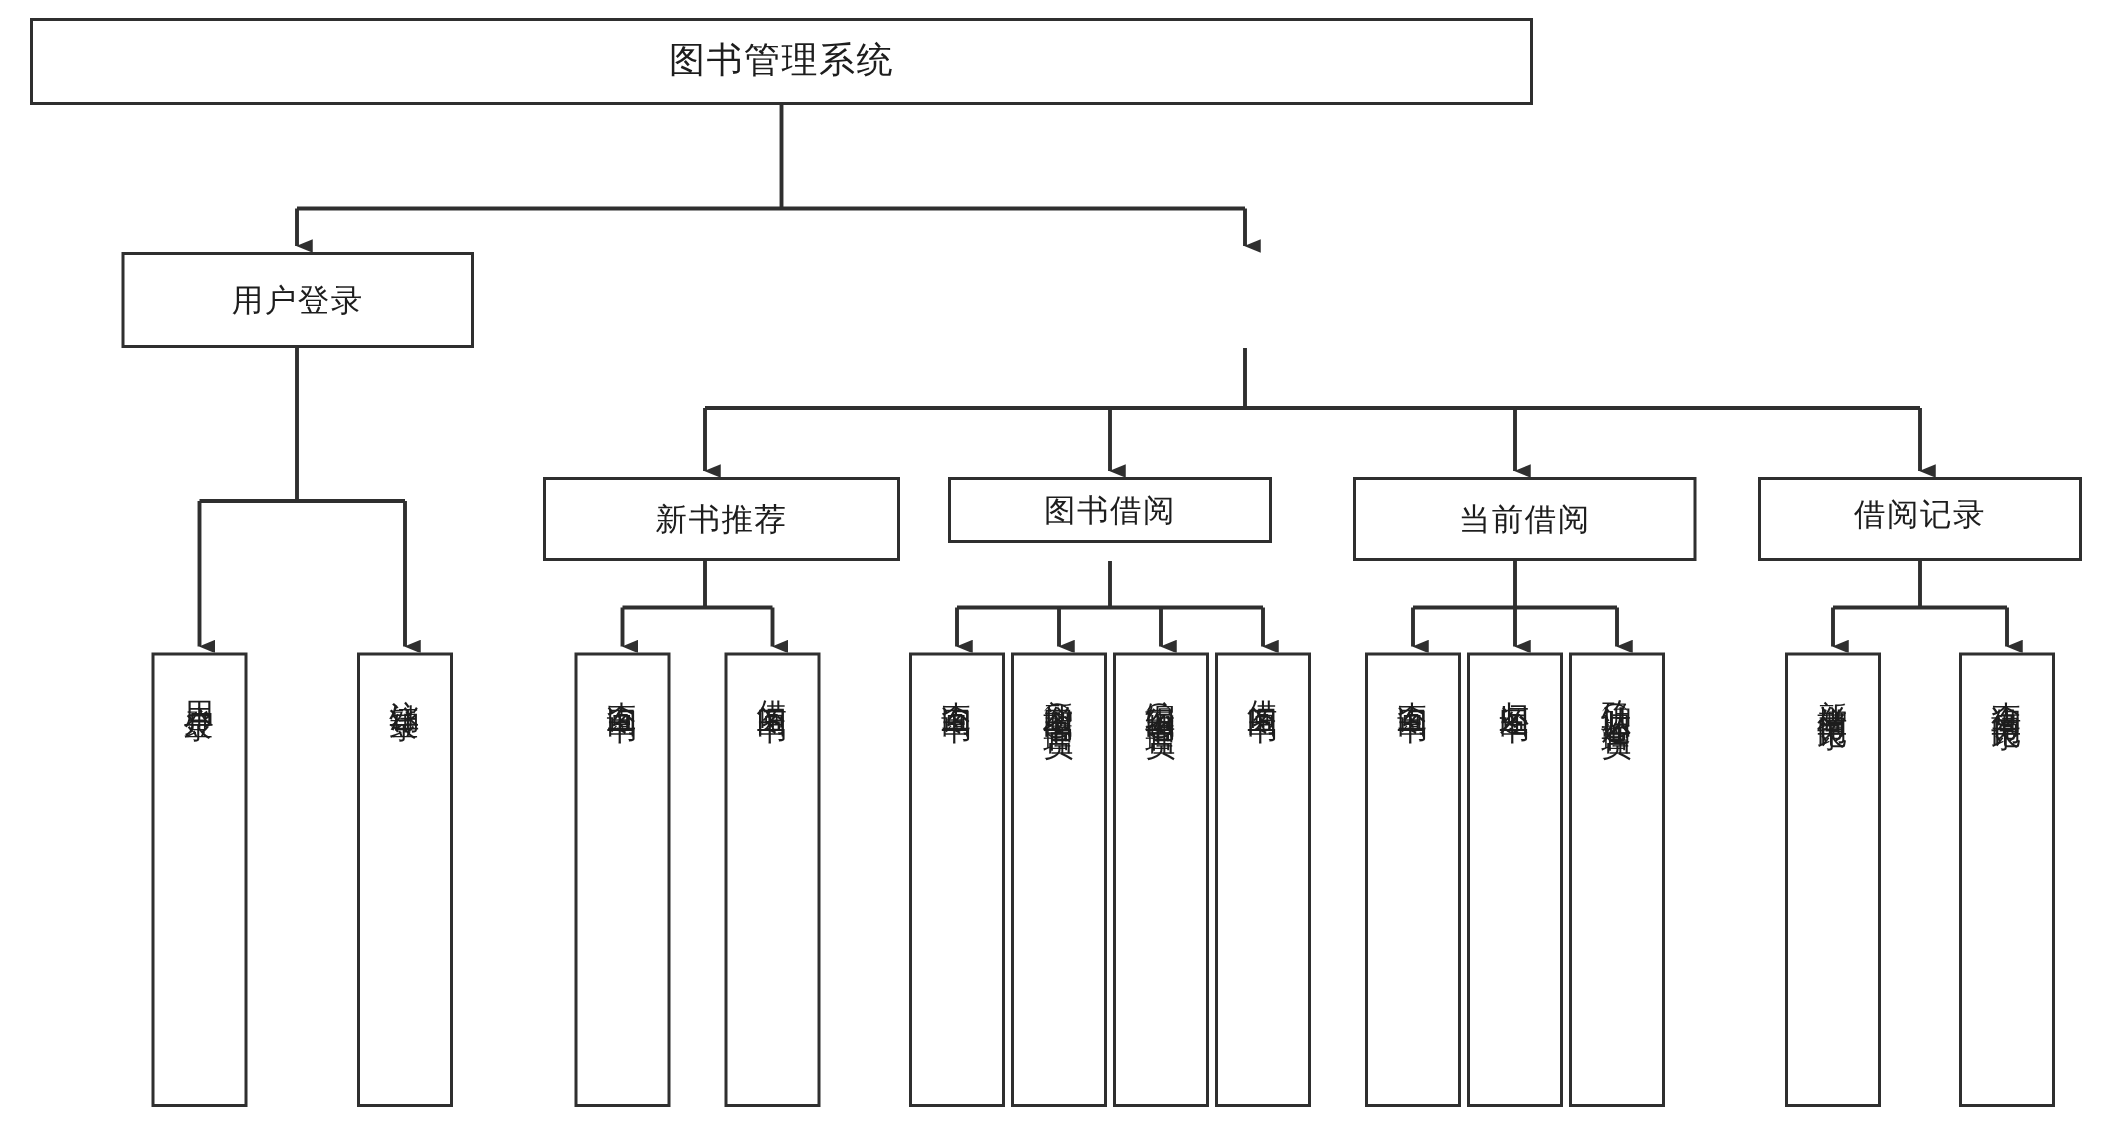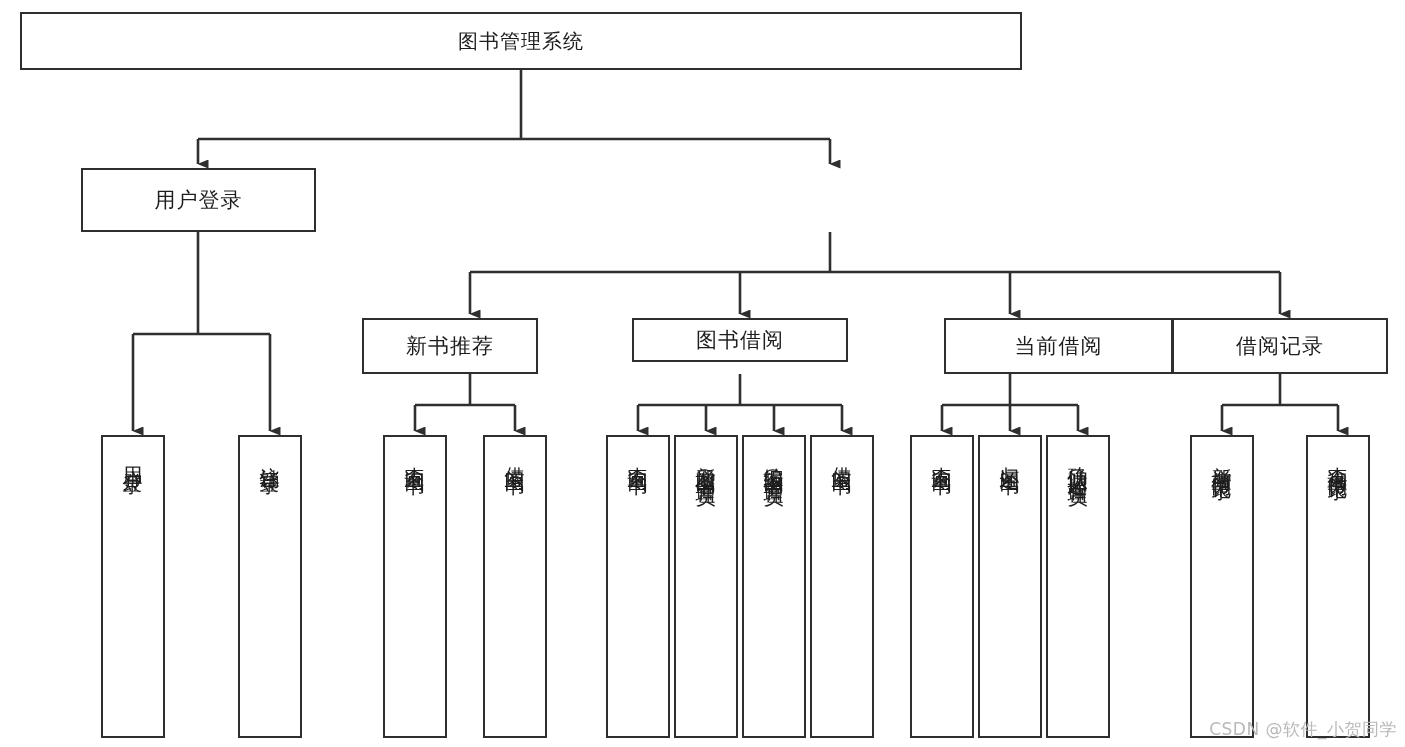--- a/index.html
+++ b/index.html
@@ -40,21 +40,21 @@
     text-align: center;
     line-height: 1.15;
     white-space: nowrap;
   }
   
   .node.h .label {
     font-size: 21px;
     letter-spacing: 1px;
   }
   .node.root .label {
-    font-size: 20px;
+    font-size: 24px;
     letter-spacing: 1px;
   }
   
   .node.v {
     align-items: flex-start;
     padding-top: 14px;
   }
   .node.v .label {
     writing-mode: vertical-rl;
     text-orientation: upright;
@@ -132,30 +132,30 @@
   </svg>
 
   <div class="node h root" style="left:20px; top:12px; width:1002px; height:58px;">
     <span class="label">图书管理系统</span>
   </div>
 
   <div class="node h" style="left:81px; top:168px; width:235px; height:64px;">
     <span class="label">用户登录</span>
   </div>
 
-  <div class="node h" style="left:362px; top:318px; width:176px; height:56px;">
+  <div class="node h" style="left:362px; top:318px; width:238px; height:56px;">
     <span class="label">新书推荐</span>
   </div>
   <div class="node h" style="left:632px; top:318px; width:216px; height:44px;">
     <span class="label">图书借阅</span>
   </div>
-  <div class="node h" style="left:902px; top:318px; width:229px; height:56px;margin-left:42px;">
+  <div class="node h" style="left:902px; top:318px; width:229px; height:56px;">
     <span class="label">当前借阅</span>
   </div>
-  <div class="node h" style="left:1172px; top:318px; width:216px; height:56px;">
+  <div class="node h" style="left:1172px; top:318px; width:216px; height:56px;font-family:Liberation Mono, monospace;">
     <span class="label">借阅记录</span>
   </div>
 
   <div class="node v" style="left:101px; top:435px; width:64px; height:303px;">
     <span class="label">用户登录</span>
   </div>
   <div class="node v" style="left:238px; top:435px; width:64px; height:303px;">
     <span class="label">注销登录</span>
   </div>
 
@@ -189,15 +189,14 @@
     <span class="label">确认归还（管理员）</span>
   </div>
 
   <div class="node v" style="left:1190px; top:435px; width:64px; height:303px;">
     <span class="label">新增借阅记录</span>
   </div>
   <div class="node v" style="left:1306px; top:435px; width:64px; height:303px;">
     <span class="label">查询借阅记录</span>
   </div>
 
-  <div class="watermark">CSDN @软件_小贺同学</div>
 
 </div>
 
 </body></html>

